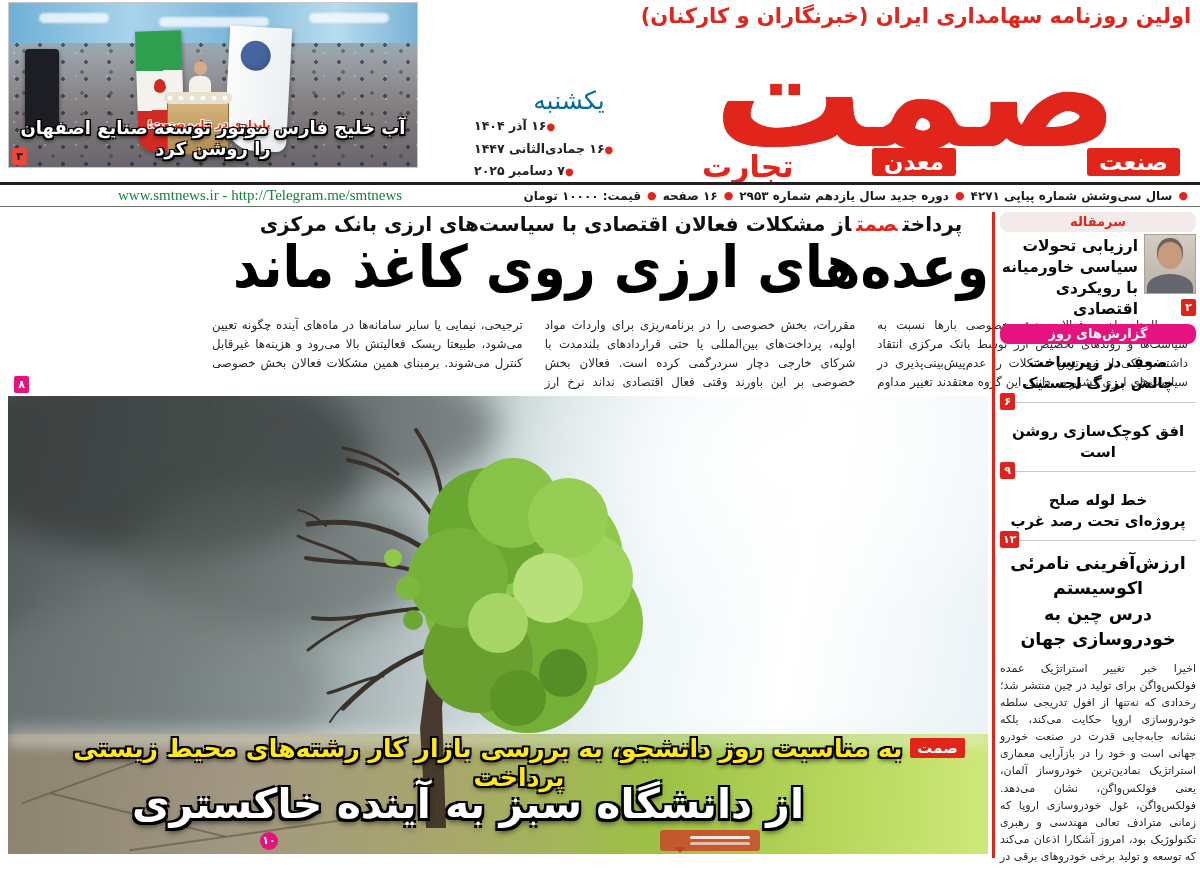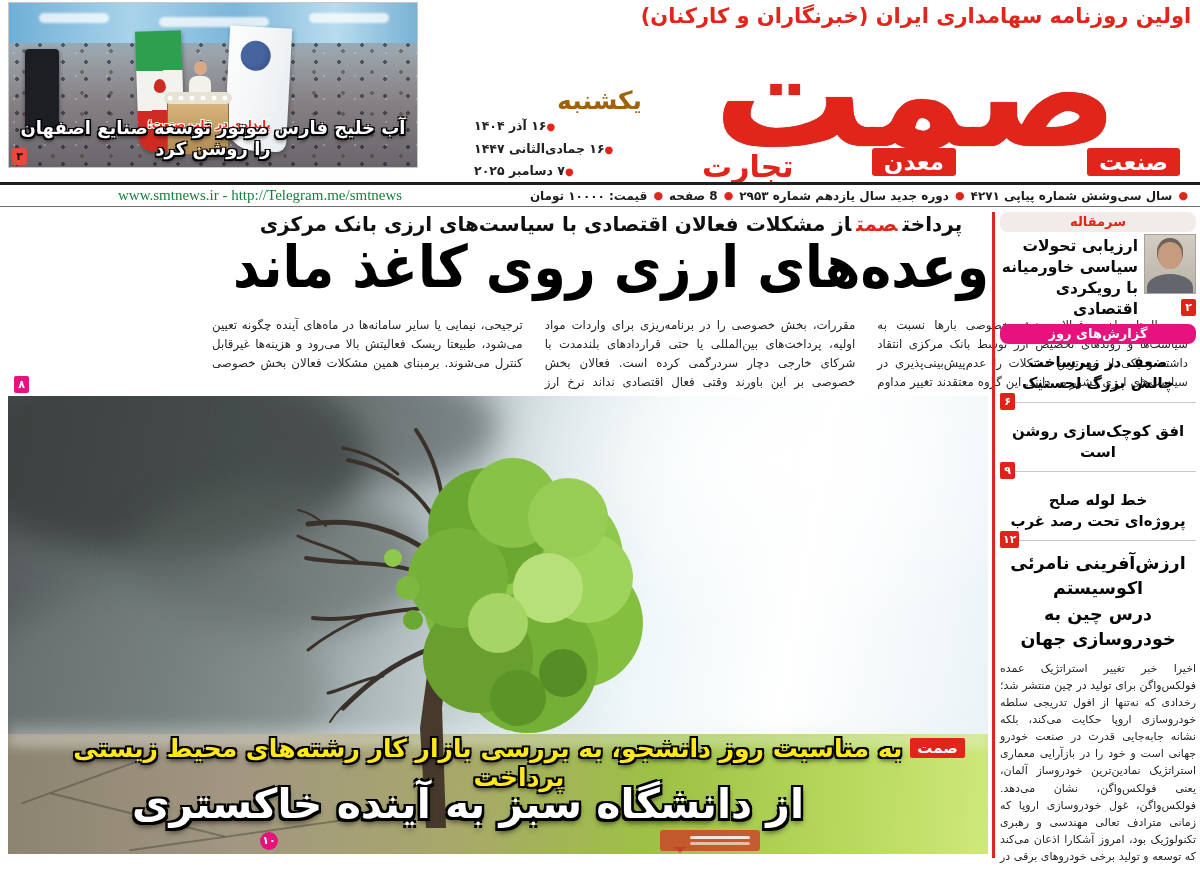--- a/index.html
+++ b/index.html
@@ -65,21 +65,21 @@
     text-shadow:0 0 1px #7a0d08; letter-spacing:-4px; }
   #logo .chip { position:absolute; bottom:4px; background:#e1251b; color:#fff;
     font-size:23px; font-weight:bold; padding:1px 12px; border-radius:3px; }
   #logo .chip.industry { right:14px; }
   #logo .chip.mine { right:238px; }
   #logo .trade { position:absolute; left:64px; bottom:-4px; color:#e1251b;
     font-size:30px; font-weight:bold; text-shadow:0 0 1px #fff;text-align:center; }
 
   
   #dateblock { position:absolute; left:470px; top:86px; width:172px; direction:rtl; text-align:right; }
-  #dateblock .weekday { font-size:25px; font-weight:bold; color:#a16207; padding-left:26px; text-align:right; }
+  #dateblock .weekday { font-size:25px; font-weight:normal; color:#0369a1; padding-left:26px; text-align:center; }
   #dateblock .dline { font-size:12.5px; font-weight:bold; color:#222; line-height:1.8; text-align:left; padding-left:4px; }
   #dateblock .dot { color:#e1251b; font-size:10px; margin-right:4px; }
 
   
   #info-bar { position:absolute; left:0; top:182px; width:1200px; height:25px;
     border-top:3px solid #202020; border-bottom:1px solid #6f6f6f;
     display:flex; align-items:center; justify-content:space-between; direction:rtl; background:#fff; }
   #info-right { display:flex; align-items:center; gap:6px; padding-right:12px;
     font-size:12px; font-weight:bold; color:#1c1c1c; }
   #info-right .dot { color:#e1251b; font-size:11px; }
@@ -201,21 +201,21 @@
     <div class="dline"><span class="dot">●</span><span>۷ دسامبر ۲۰۲۵</span></div>
   </div>
 
   <div id="info-bar">
     <div id="info-right">
       <span class="dot">●</span>
         <span>سال سی‌وشش شماره پیاپی ۴۲۷۱</span>
       <span class="dot">●</span>
         <span>دوره جدید سال یازدهم شماره ۲۹۵۳</span>
       <span class="dot">●</span>
-        <span>8 صفحه</span>
+        <span>۱۶ صفحه</span>
       <span class="dot">●</span>
         <span>قیمت: ۱۰۰۰۰ تومان</span>
     </div>
     <div id="info-left">www.smtnews.ir  -  http://Telegram.me/smtnews</div>
   </div>
 
   <div id="lead-kicker">
     <span>پرداخت</span><span class="mini-logo">صمت</span><span>از مشکلات فعالان اقتصادی با سیاست‌های ارزی بانک مرکزی</span>
   </div>
   <div id="headline">وعده‌های ارزی روی کاغذ ماند</div>

